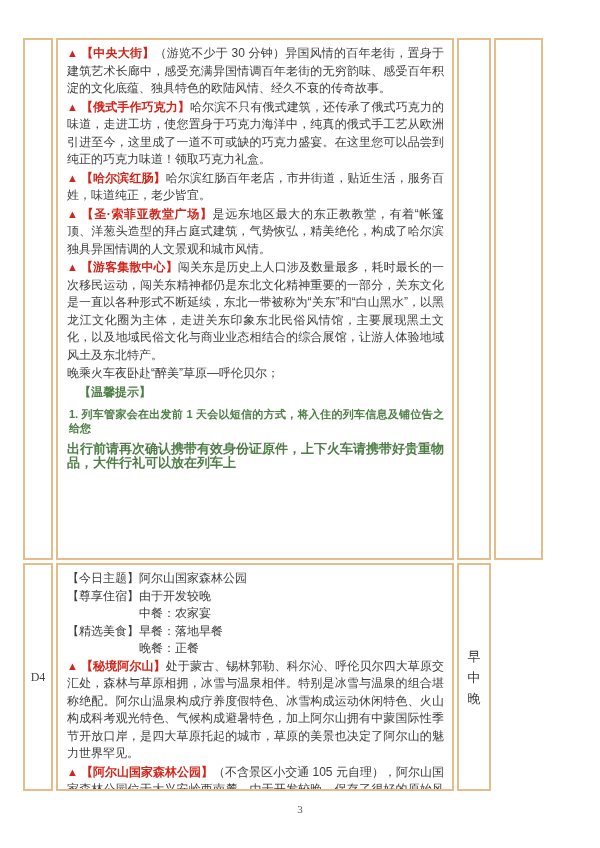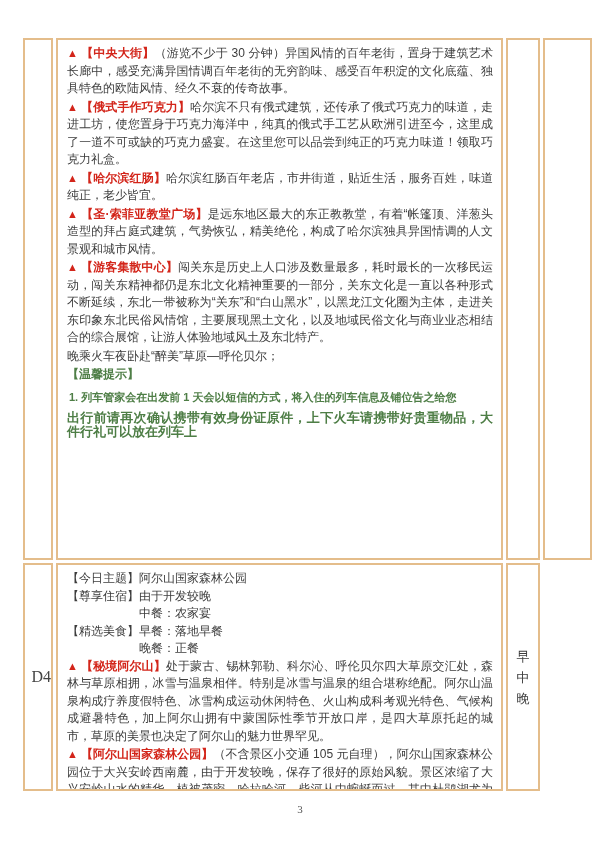--- a/index.html
+++ b/index.html
@@ -7,48 +7,48 @@
     position:relative;
     width:600px;height:848px;
     background:#ffffff;
     font-family:"Liberation Sans","DejaVu Sans",sans-serif;
     color:#3c3c3c;
     overflow:hidden;
   }
   .itinerary-table{
     position:absolute;
     left:23px;top:38px;
-    width:569px;height:753px;
+    width:520px;height:753px;
     display:grid;
     grid-template-columns:30px 1fr 34px 49px;
     grid-template-rows:522px 1fr;
     gap:3px;
   }
   .cell{
     border:2px solid #e4bd8b;
     background:#ffffff;
     overflow:hidden;
     box-sizing:border-box;
   }
   .day-cell{
-    display:flex;align-items:center;justify-content:flex-end;
+    display:flex;align-items:center;justify-content:center;
     font-family:"Liberation Serif","DejaVu Serif",serif;
-    font-size:16px;color:#444;
+    font-size:12px;color:#444;
   }
   .content-cell{
     padding:5px 8px 0 9px;
     font-size:12px;
     line-height:17.5px;
     text-align:justify;
   }
   .para{margin:0 0 1px 0;}
   .marker{color:#d3251a;font-size:11px;margin-right:3px;}
   .attr-title{color:#d3251a;font-weight:bold;}
   .evening-note{margin:0;}
-  .tips-title{color:#4e7e46;font-weight:bold;margin:1px 0 2px 0;}
+  .tips-title{color:#4e7e46;font-weight:bold;margin:1px 0 2px 12px;}
   .tip-item{
     color:#4e7e46;font-weight:bold;
     font-size:11px;line-height:14px;
     margin:6px 0 6px 2px;
   }
   .tip-footer{
     color:#4e7e46;font-weight:bold;
     font-size:13px;line-height:14px;
     margin:7px 0 0 0;
   }

